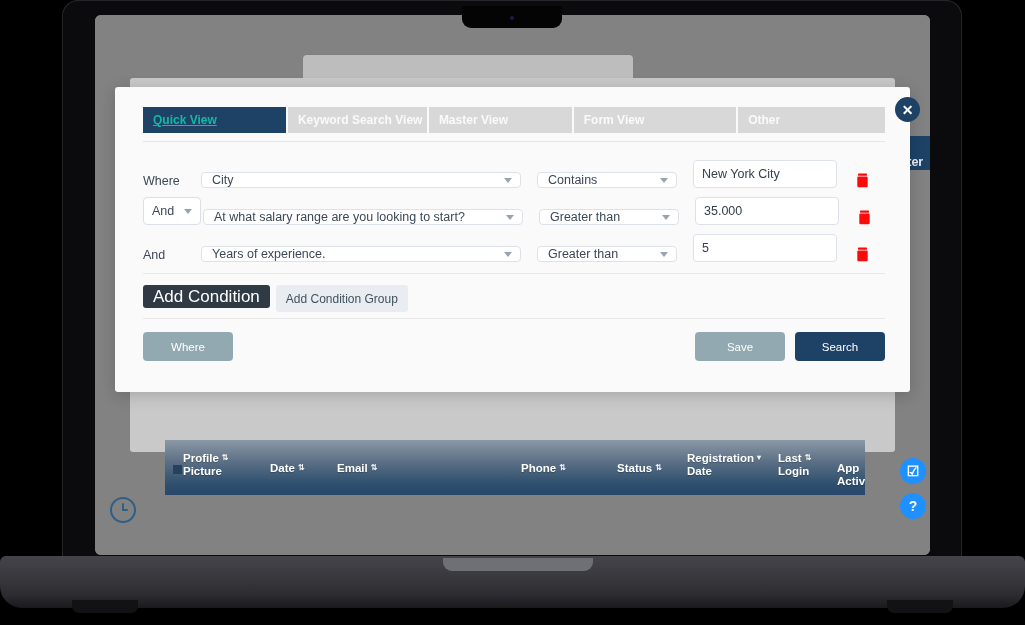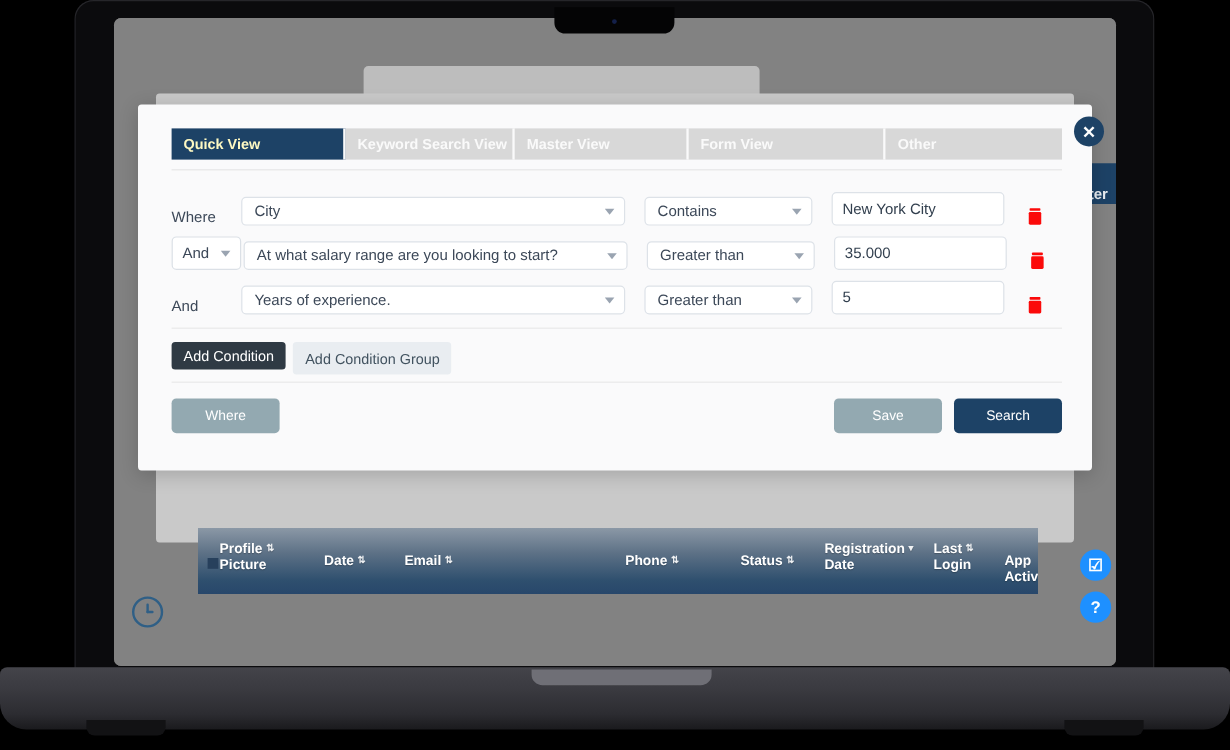--- a/index.html
+++ b/index.html
@@ -210,21 +210,21 @@
     height: 26px;
     background: #d8d8d8;
     color: #fafafa;
     font-size: 12px; font-weight: bold;
     display: flex; align-items: center;
     padding-left: 10px;
     border-right: 2px solid #fafafb;
     cursor: pointer;
   }
   .tab:last-child { border-right: none; }
-  .tab.active { background: #1d4266; color: #fef9c3; }
+  .tab.active { background: #1d4266; color: #14b8a6; text-decoration: underline; }
   .tab.w1 { width: 148px; }
   .tab.w2 { width: 144px; }
   .tab.w3 { width: 148px; }
   .tab.w4 { width: 168px; }
   .tab.w5 { width: 150px; }
 
   .tab-divider {
     position:absolute; left: 28px; top: 54px; width: 742px; height: 1px;
     background: #e6e6e6;
   }
@@ -237,21 +237,21 @@
   .conj.boxed {
     height: 28px; border: 1px solid #dbe0e6; border-radius: 4px;
     background: #fff; display: flex; align-items: center;
     padding: 0 8px; width: 58px; position: relative;
     color:#3c4858;
   }
   .conj.boxed .car { margin-left: auto; }
 
   .sel {
     position: relative;
-    height: 24px;
+    height: 16px;
     background: #fff;
     border: 1px solid #dde2e8;
     border-radius: 4px;
     display: flex; align-items: center;
     padding: 0 20px 0 10px;
     font-size: 12.5px; color: #3c4858;
     cursor: pointer;
     white-space: nowrap; overflow: hidden;
   }
   .sel .car {
@@ -282,21 +282,21 @@
   .trash svg { display:block; }
 
   .rows-divider {
     position:absolute; left: 28px; top: 186px; width: 742px; height: 1px;
     background: #e9e9e9;
   }
 
   .addrow { position: absolute; left: 28px; top: 198px; display: flex; gap: 6px; }
   .btn-add-cond {
     background: #2f3a44; color: #fff;
-    font-size: 12px; height: 23px; padding: 0 10px;
+    font-size: 17px; height: 23px; padding: 0 10px;
     border-radius: 3px; display:flex; align-items:center;
     cursor: pointer;
   }
   .btn-add-group {
     background: #e9edf1; color: #41525f;
     font-size: 12px; height: 27px; padding: 0 10px;
     border-radius: 3px; display:flex; align-items:center;
     cursor: pointer;
   }
 

